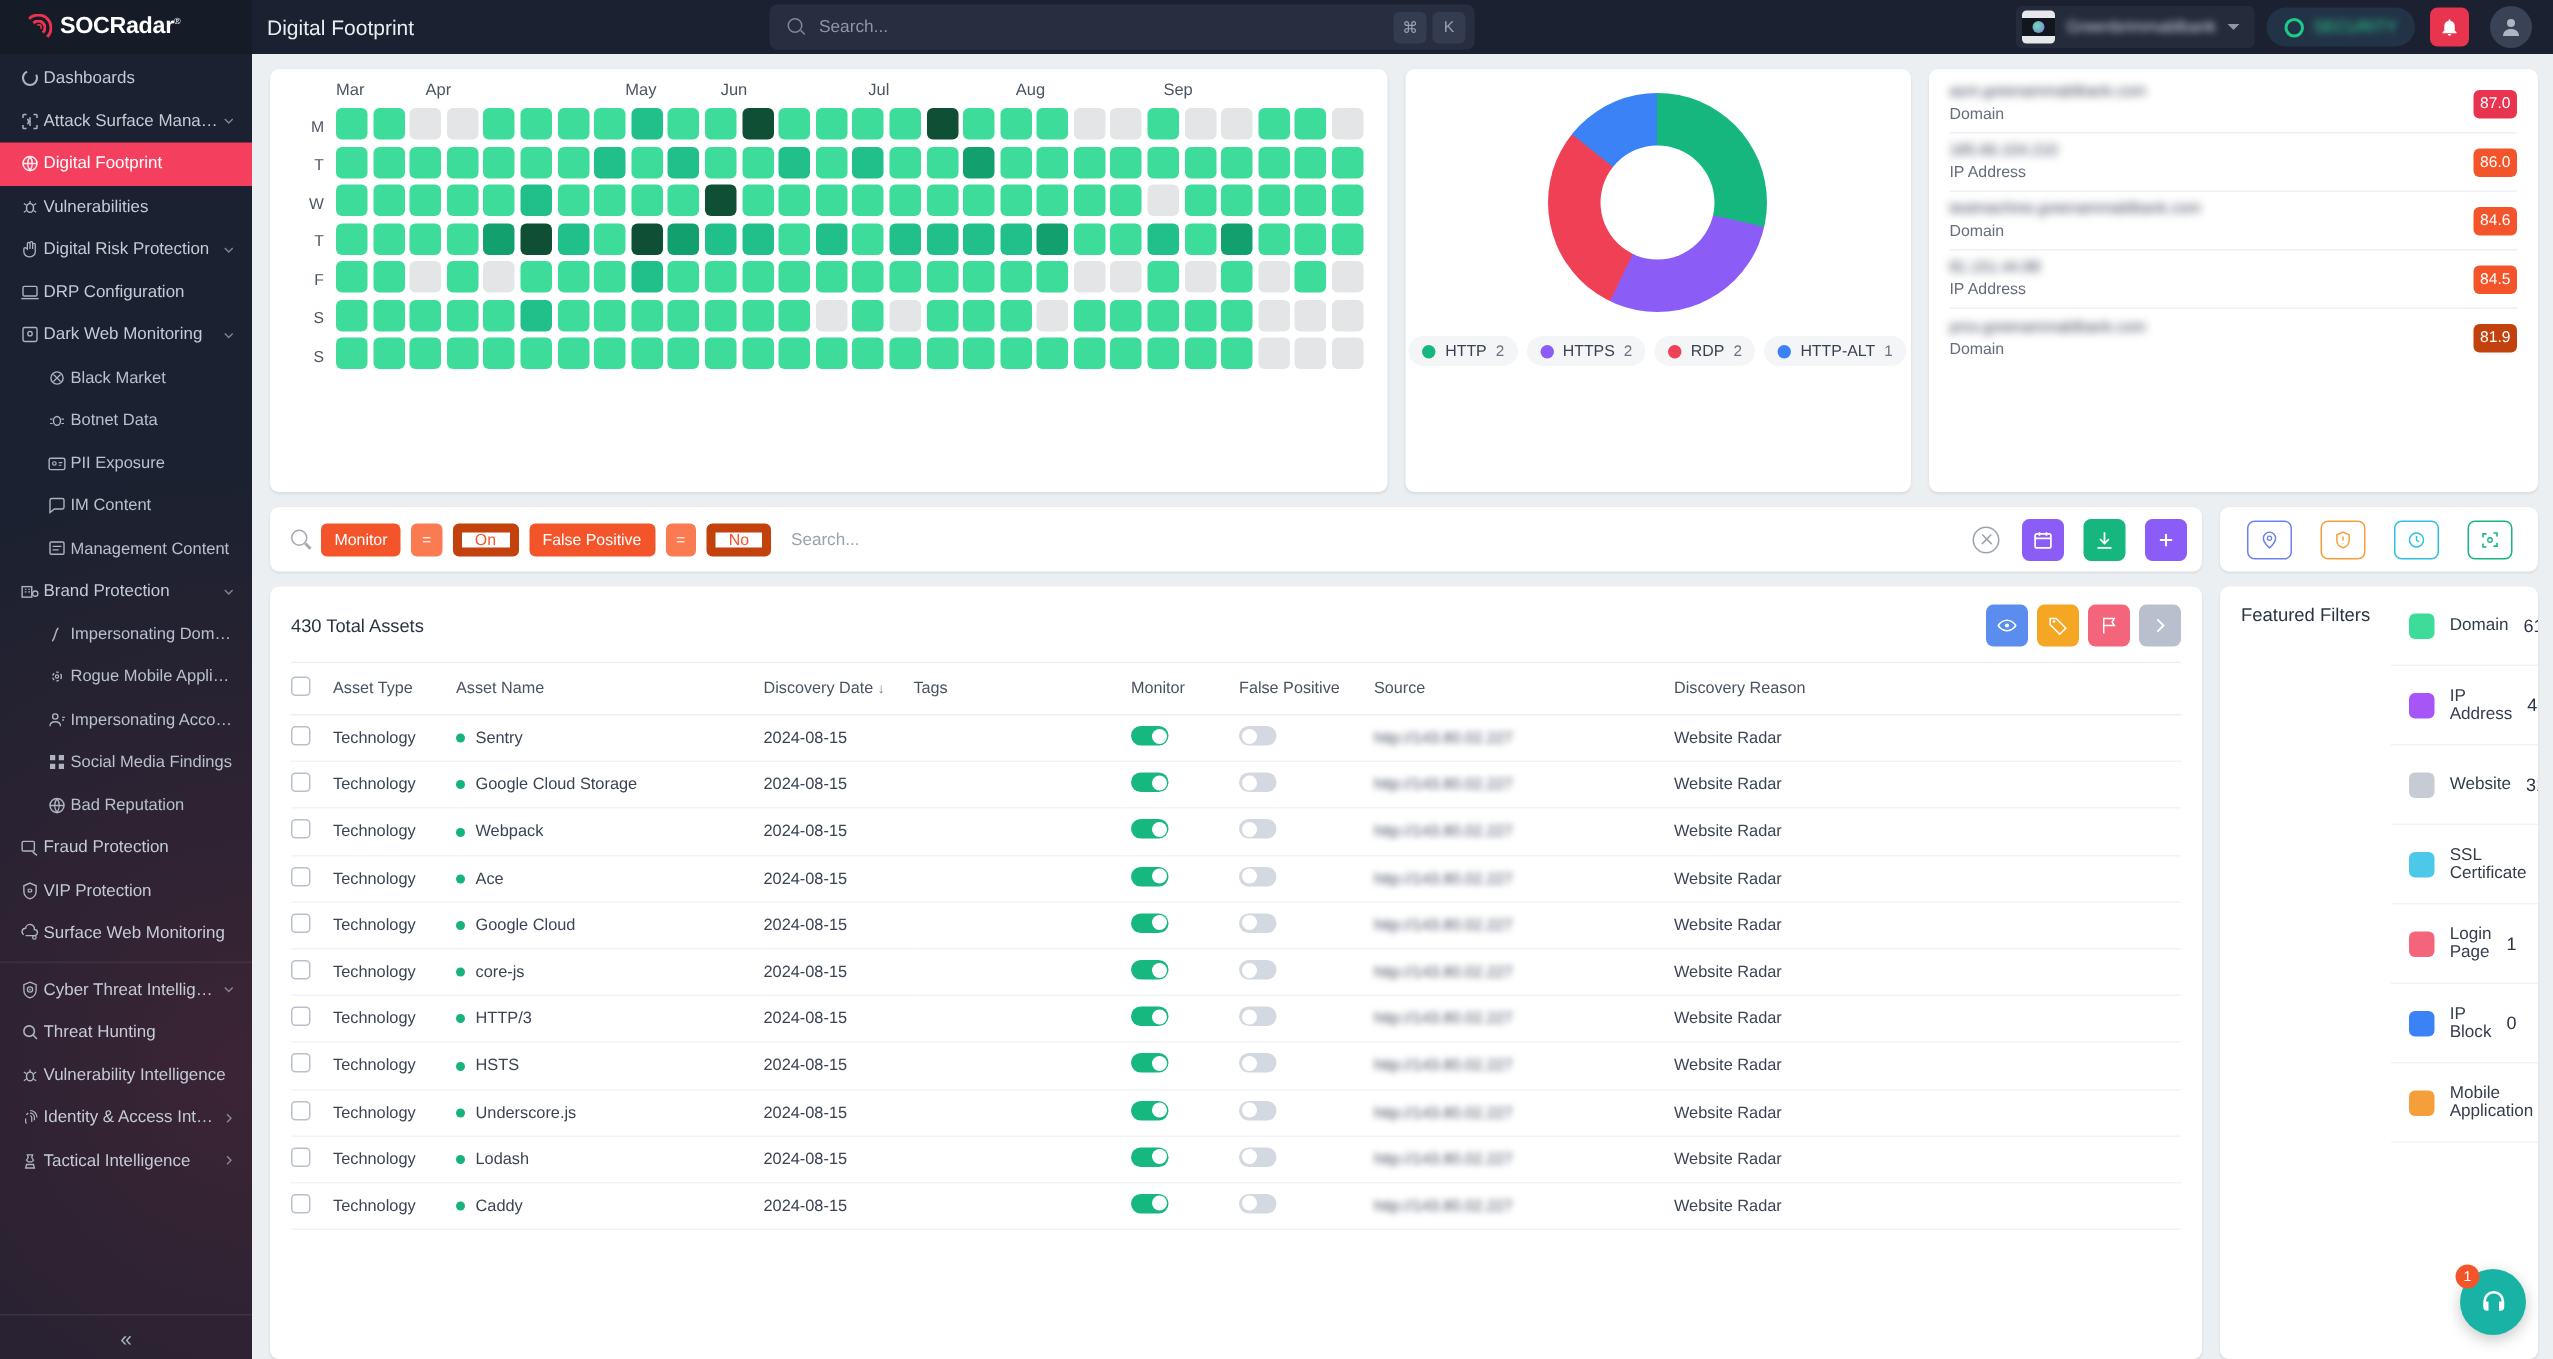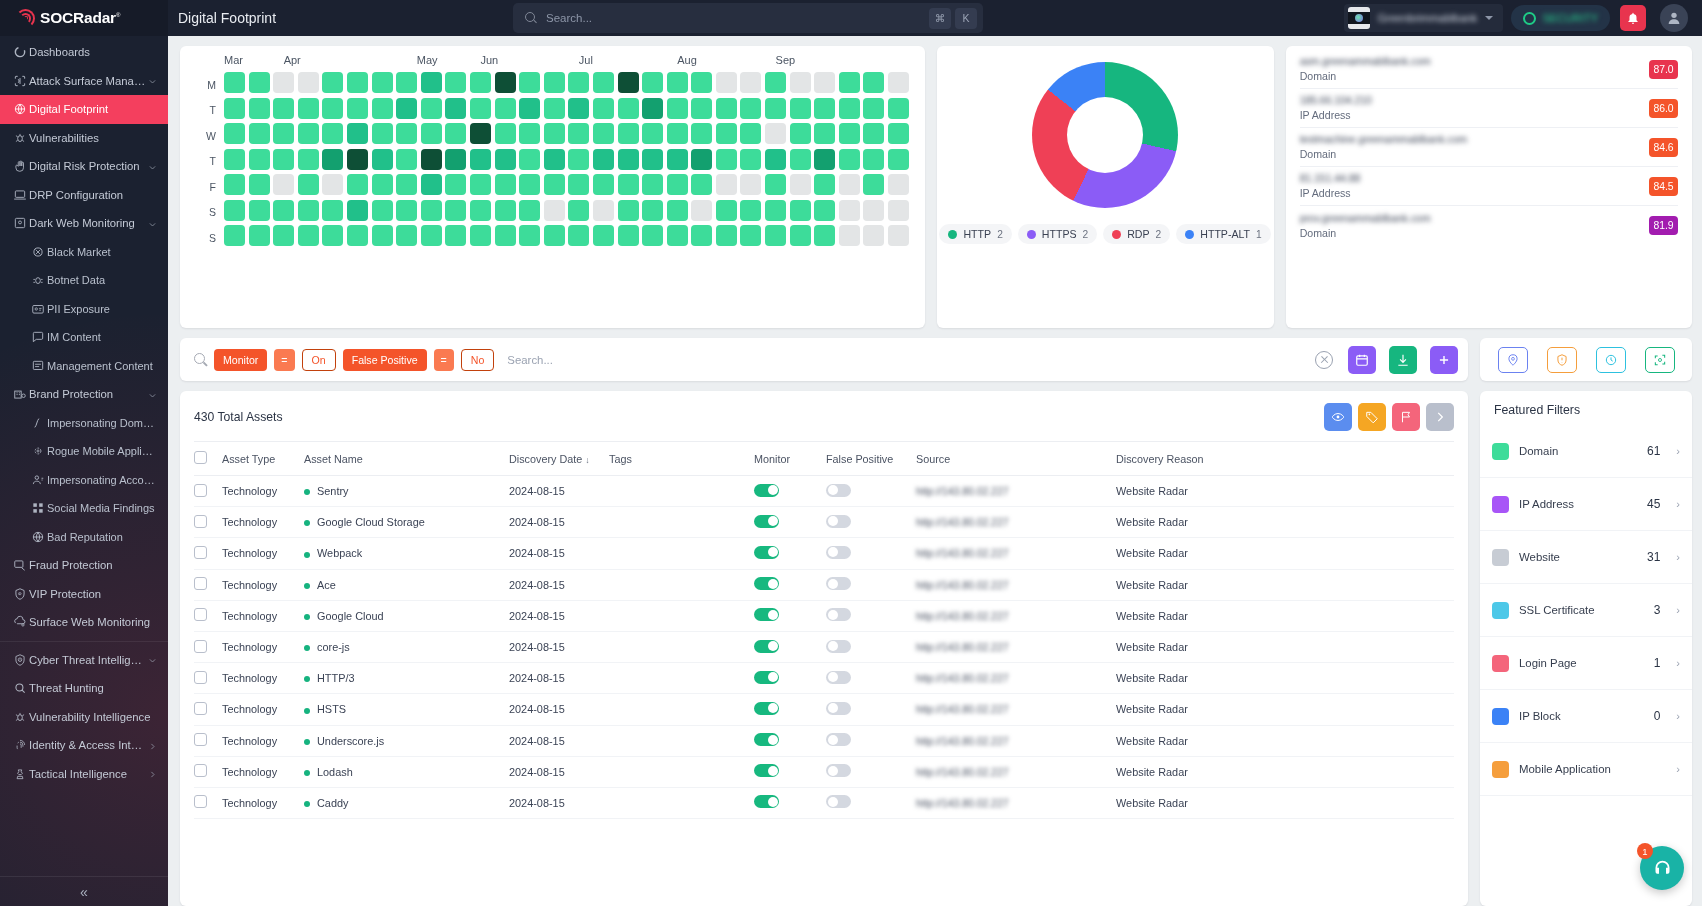--- a/index.html
+++ b/index.html
@@ -201,21 +201,21 @@
   }
   .fb-mag { width:13px;height:13px;flex:0 0 13px;position:relative;opacity:.55; }
   .fb-mag::before{content:"";position:absolute;width:9px;height:9px;border:1.5px solid #5b6375;border-radius:50%;left:0;top:0;}
   .fb-mag::after{content:"";position:absolute;width:4.5px;height:1.5px;background:#5b6375;transform:rotate(45deg);right:0;bottom:2px;}
   .pill {
     height: 22px; border-radius: 4px; display:flex;align-items:center;justify-content:center;
     font-size: 10.6px; padding: 0 9px; white-space:nowrap; color:#fff;
   }
   .pill.key { background:#f4542a; }
   .pill.op  { background:#fa7a51; padding:0 7px; }
-  .pill.val { background:#fff; color:#f4542a; border:1px solid #c2410c; }
+  .pill.val { background:#fff; color:#f4542a; border:6px solid #c2410c; }
   .fb-search { border:0;outline:0;font-size:11.4px;color:#3b4355;font-family:inherit;background:transparent;width:180px;margin-left:6px; }
   .fb-search::placeholder{color:#9aa2b1;}
   .fb-spacer { flex:1; }
   .icon-btn {
     width: 28px; height: 28px; border-radius: 5px; display:flex;align-items:center;justify-content:center;
   }
   .icon-btn svg { width: 14px; height: 14px; }
   .x-circle { width:18px;height:18px;border-radius:50%;border:1.4px solid #9aa2b1;position:relative;margin-right:8px; }
   .x-circle::before,.x-circle::after{content:"";position:absolute;left:3.6px;top:7.6px;width:9px;height:1.4px;background:#9aa2b1;}
   .x-circle::before{transform:rotate(45deg);} .x-circle::after{transform:rotate(-45deg);}
@@ -250,21 +250,21 @@
 
   
   .rail { width: 212px; flex: 0 0 212px; display:flex; flex-direction:column; gap: 10px; }
   .rail-icons {
     height: 43px; flex:0 0 43px; background:#fff; border-radius:6px;
     box-shadow:0 1px 2px rgba(18,25,40,.09);
     display:flex;align-items:center;justify-content:space-around; padding: 0 8px;
   }
   .rail-ic { width:30px;height:26px;border-radius:5px;border:1px solid;display:flex;align-items:center;justify-content:center; }
   .rail-ic svg{width:14px;height:14px;}
-  .ff-card { flex:1; background:#fff;border-radius:6px;box-shadow:0 1px 2px rgba(18,25,40,.09); overflow:hidden; display:flex;flex-direction:column; }
+  .ff-card { flex:1; background:#fff;border-radius:6px;box-shadow:0 1px 2px rgba(18,25,40,.09); overflow:hidden; display:flex;flex-direction:row; }
   .ff-title { font-size:12.3px;color:#2b3445;padding: 12px 14px 8px 14px; }
   .ff-list { flex:1; overflow:hidden; }
   .ff-row {
     display:flex;align-items:center;gap:10px; height: 53px; padding: 0 12px;
     border-bottom: 1px solid #f1f3f6;
   }
   .ff-sq { width:17px;height:17px;border-radius:4px;flex:0 0 17px; }
   .ff-lbl { flex:1; font-size:11.4px; color:#353d4d; }
   .ff-cnt { font-size:12px; color:#2b3445; }
   .ff-chev { font-size:11px; color:#9aa2b1; margin-left:6px; }
@@ -895,21 +895,21 @@
                     <div class="ases-name">81.151.44.88</div>
                     <div class="ases-type">IP Address</div>
                   </div>
                   <div class="ases-badge" style="background:#f4542a">84.5</div>
                 </div>
                 <div class="ases-row">
                   <div>
                     <div class="ases-name">prov.greenammablbank.com</div>
                     <div class="ases-type">Domain</div>
                   </div>
-                  <div class="ases-badge" style="background:#a21caf">81.9</div>
+                  <div class="ases-badge" style="background:#c2410c">81.9</div>
                 </div>
               </div>
         </div>
       </div>
 
       <div style="display:flex;gap:12px;flex:0 0 43px;">
         <div class="filterbar" style="flex:1;">
           <span class="fb-mag"></span>
           <div id="filter-pills" style="display:flex;gap:7px;align-items:center;">
                 <span class="pill key">Monitor</span>

